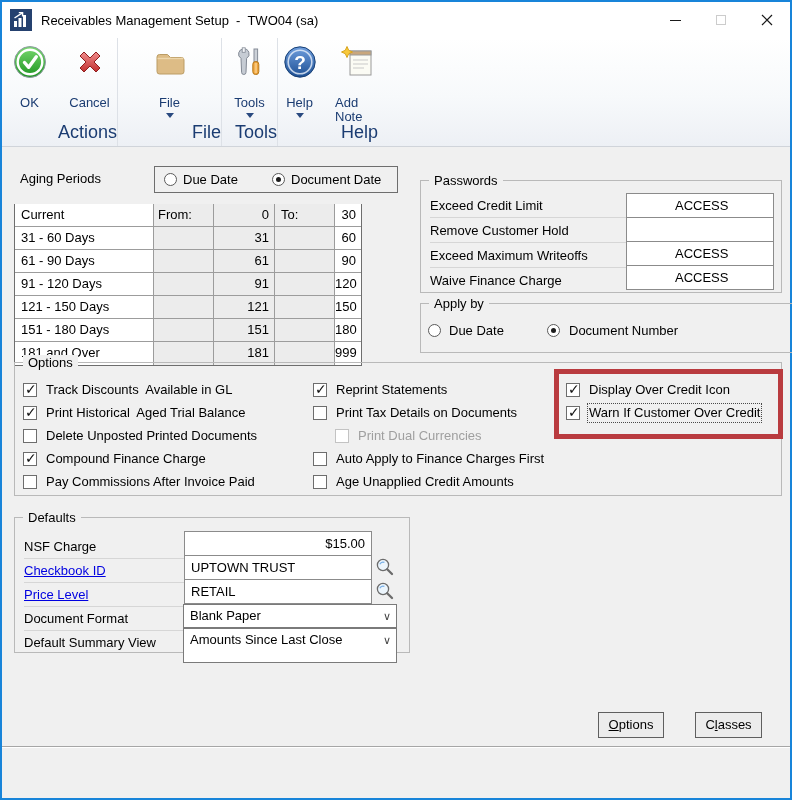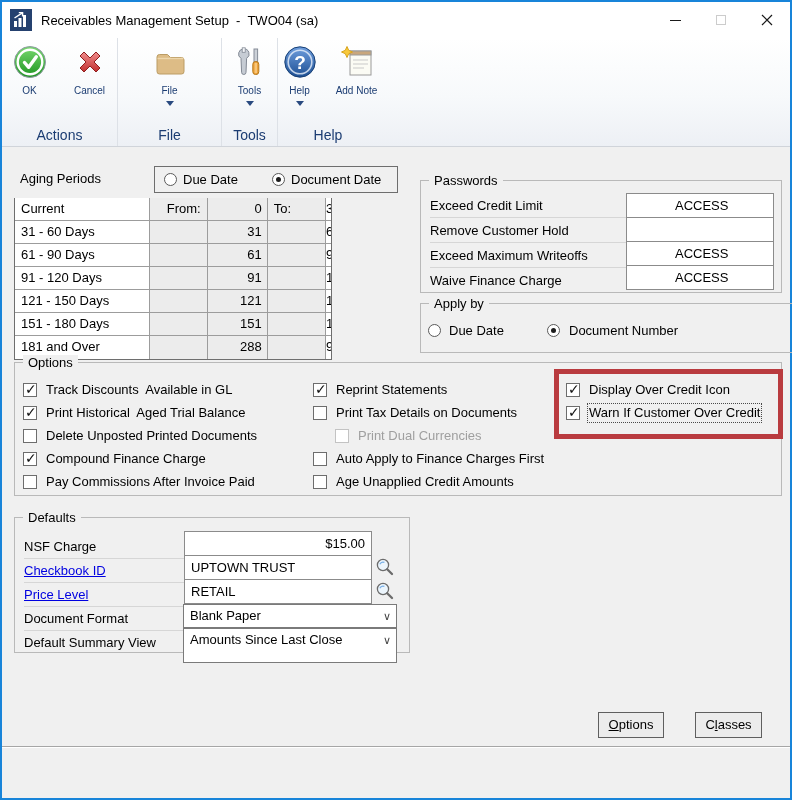--- a/index.html
+++ b/index.html
@@ -15,24 +15,24 @@
   .title-text{ margin-left:9px; font-size:13px; color:#000; white-space:pre; }
   .win-controls{ margin-left:auto; display:flex; height:100%; }
   .win-btn{ width:46px; height:100%; display:flex; align-items:center; justify-content:center; }
   .glyph-min{ width:11px; height:1px; background:#1a1a1a; }
   .glyph-max{ width:10px; height:10px; border:1px solid #cccccc; }
   
   .ribbon{ position:absolute; left:2px; right:2px; top:38px; height:109px;
     background:linear-gradient(#ffffff 0%, #f7f9fb 55%, #edf0f5 100%);
     border-bottom:1px solid #d0d4da; display:flex; }
   .rgroup{ position:relative; height:100%; border-right:1px solid #dde1e7; display:flex; justify-content:center; gap:14px; padding-top:7px; }
-  .rgroup-label{ position:absolute; bottom:3px; left:0; right:0; text-align:center; color:#1b3c72; font-size:14px; }
+  .rgroup-label{ position:absolute; bottom:3px; left:0; right:0; text-align:right; color:#1b3c72; font-size:18px; }
   .ritem{ display:flex; flex-direction:column; align-items:center; width:46px; }
   .ritem .ric{ width:34px; height:34px; }
-  .ritem .rlabel{ margin-top:5px; color:#1b3c72; font-size:10px; text-align:left; line-height:14px; }
+  .ritem .rlabel{ margin-top:17px; color:#1b3c72; font-size:13px; text-align:left; line-height:14px; }
   .drop-arrow{ margin-top:3px; width:0; height:0; border:4px solid transparent; border-top:5px solid #2a4a80; }
   
   .fieldset{ position:absolute; border:1px solid #b9b9b9; }
   .legend{ position:absolute; top:-8px; left:8px; background:#f0f0f0; padding:0 5px; font-size:13px; white-space:nowrap; }
   .radio{ position:absolute; width:13px; height:13px; border:1px solid #5a5a5a; border-radius:50%; background:#fff; }
   .radio.on::after{ content:""; position:absolute; left:3px; top:3px; width:5px; height:5px; border-radius:50%; background:#1c1c1c; }
   .rlab{ position:absolute; white-space:pre; }
   .cb{ position:absolute; width:14px; height:14px; border:1px solid #6d6d6d; background:#fff; }
   .cb.on::after{ content:"\2713"; position:absolute; left:1px; top:-3px; font-size:14px; font-weight:bold; color:#101010; }
   .cb.disabled{ border-color:#c3c3c3; }
@@ -40,27 +40,27 @@
   .opt-label.disabled{ color:#9f9f9f; }
   .opt-label.focused{ outline:1px dotted #4a4a4a; outline-offset:1px; }
   .tbox{ position:absolute; background:#fff; border:1px solid #8b8b8b; line-height:23px; padding:0 6px; overflow:hidden; white-space:nowrap; }
   .tbox.right{ text-align:right; }
   .ddown{ position:absolute; background:#fff; border:1px solid #7a7a7a; line-height:22px; padding:0 18px 0 6px; white-space:nowrap; }
   .ddown .chev{ position:absolute; right:5px; top:0; color:#444; font-size:11px; line-height:22px; }
   .link{ color:#0000e0; text-decoration:underline; }
   .sep-label{ border-bottom:1px solid #d6d6d6; }
   
   .ag-radiobox{ position:absolute; left:154px; top:166px; width:244px; height:27px; border:1px solid #6e6e6e; }
-  .agtable{ position:absolute; left:14px; top:198px; width:318px; border:1px solid #6e6e6e; border-top:none; background:#fff; }
+  .agtable{ position:absolute; left:14px; top:204px; width:348px; border:1px solid #6e6e6e; border-top:none; background:#fff; }
   .agrow{ display:flex; height:23px; border-bottom:1px solid #9c9c9c; }
   .agrow:last-child{ border-bottom:none; }
   .agrow > div{ border-right:1px solid #9c9c9c; padding-top:3px; overflow:hidden; white-space:pre; }
   .agrow > div:last-child{ border-right:none; }
   .c-label{ width:139px; background:#fff; padding-left:6px; }
-  .c-fh{ width:60px; background:#ececec; padding-left:17px; }
+  .c-fh{ width:60px; background:#ececec; padding-left:4px; }
   .c-fv{ width:61px; background:#ececec; text-align:right; padding-right:5px; }
   .c-th{ width:60px; background:#ececec; padding-left:6px; }
   .c-tv{ flex:1; background:#fff; text-align:right; padding-right:5px; }
   
   .pw-label{ position:absolute; left:9px; width:196px; height:25px; line-height:25px; }
   .pw-input{ position:absolute; left:205px; width:148px; height:25px;padding-left:48px; }
   
   .red-box{ position:absolute; border:5px solid #b93b3f; pointer-events:none; z-index:5; }
   
   .btn{ position:absolute; top:712px; height:26px; background:#ececec; border:1px solid #5f5f5f; text-align:center; line-height:24px; font-size:13px; }
@@ -233,21 +233,21 @@
     <div class="agrow">
       <div class="c-label">151 - 180 Days</div>
       <div class="c-fh"></div>
       <div class="c-fv">151</div>
       <div class="c-th"></div>
       <div class="c-tv">180</div>
     </div>
     <div class="agrow">
       <div class="c-label">181 and Over</div>
       <div class="c-fh"></div>
-      <div class="c-fv">288</div>
+      <div class="c-fv">181</div>
       <div class="c-th"></div>
       <div class="c-tv">999</div>
     </div>
   </div>
 
   <div class="fieldset" style="left:420px;top:180px;width:362px;height:113px;">
     <div class="legend">Passwords</div>
     <div class="pw-label sep-label" style="top:12px;">Exceed Credit Limit</div>
     <div class="pw-label sep-label" style="top:62px;">Exceed Maximum Writeoffs</div>
     <div class="pw-label sep-label" style="top:37px;">Remove Customer Hold</div>

